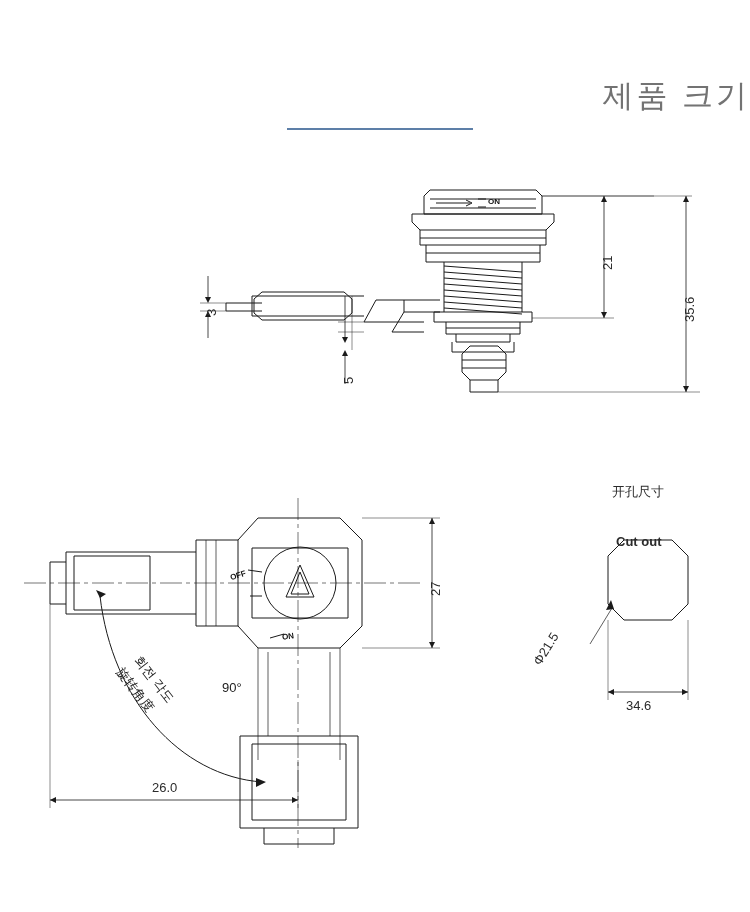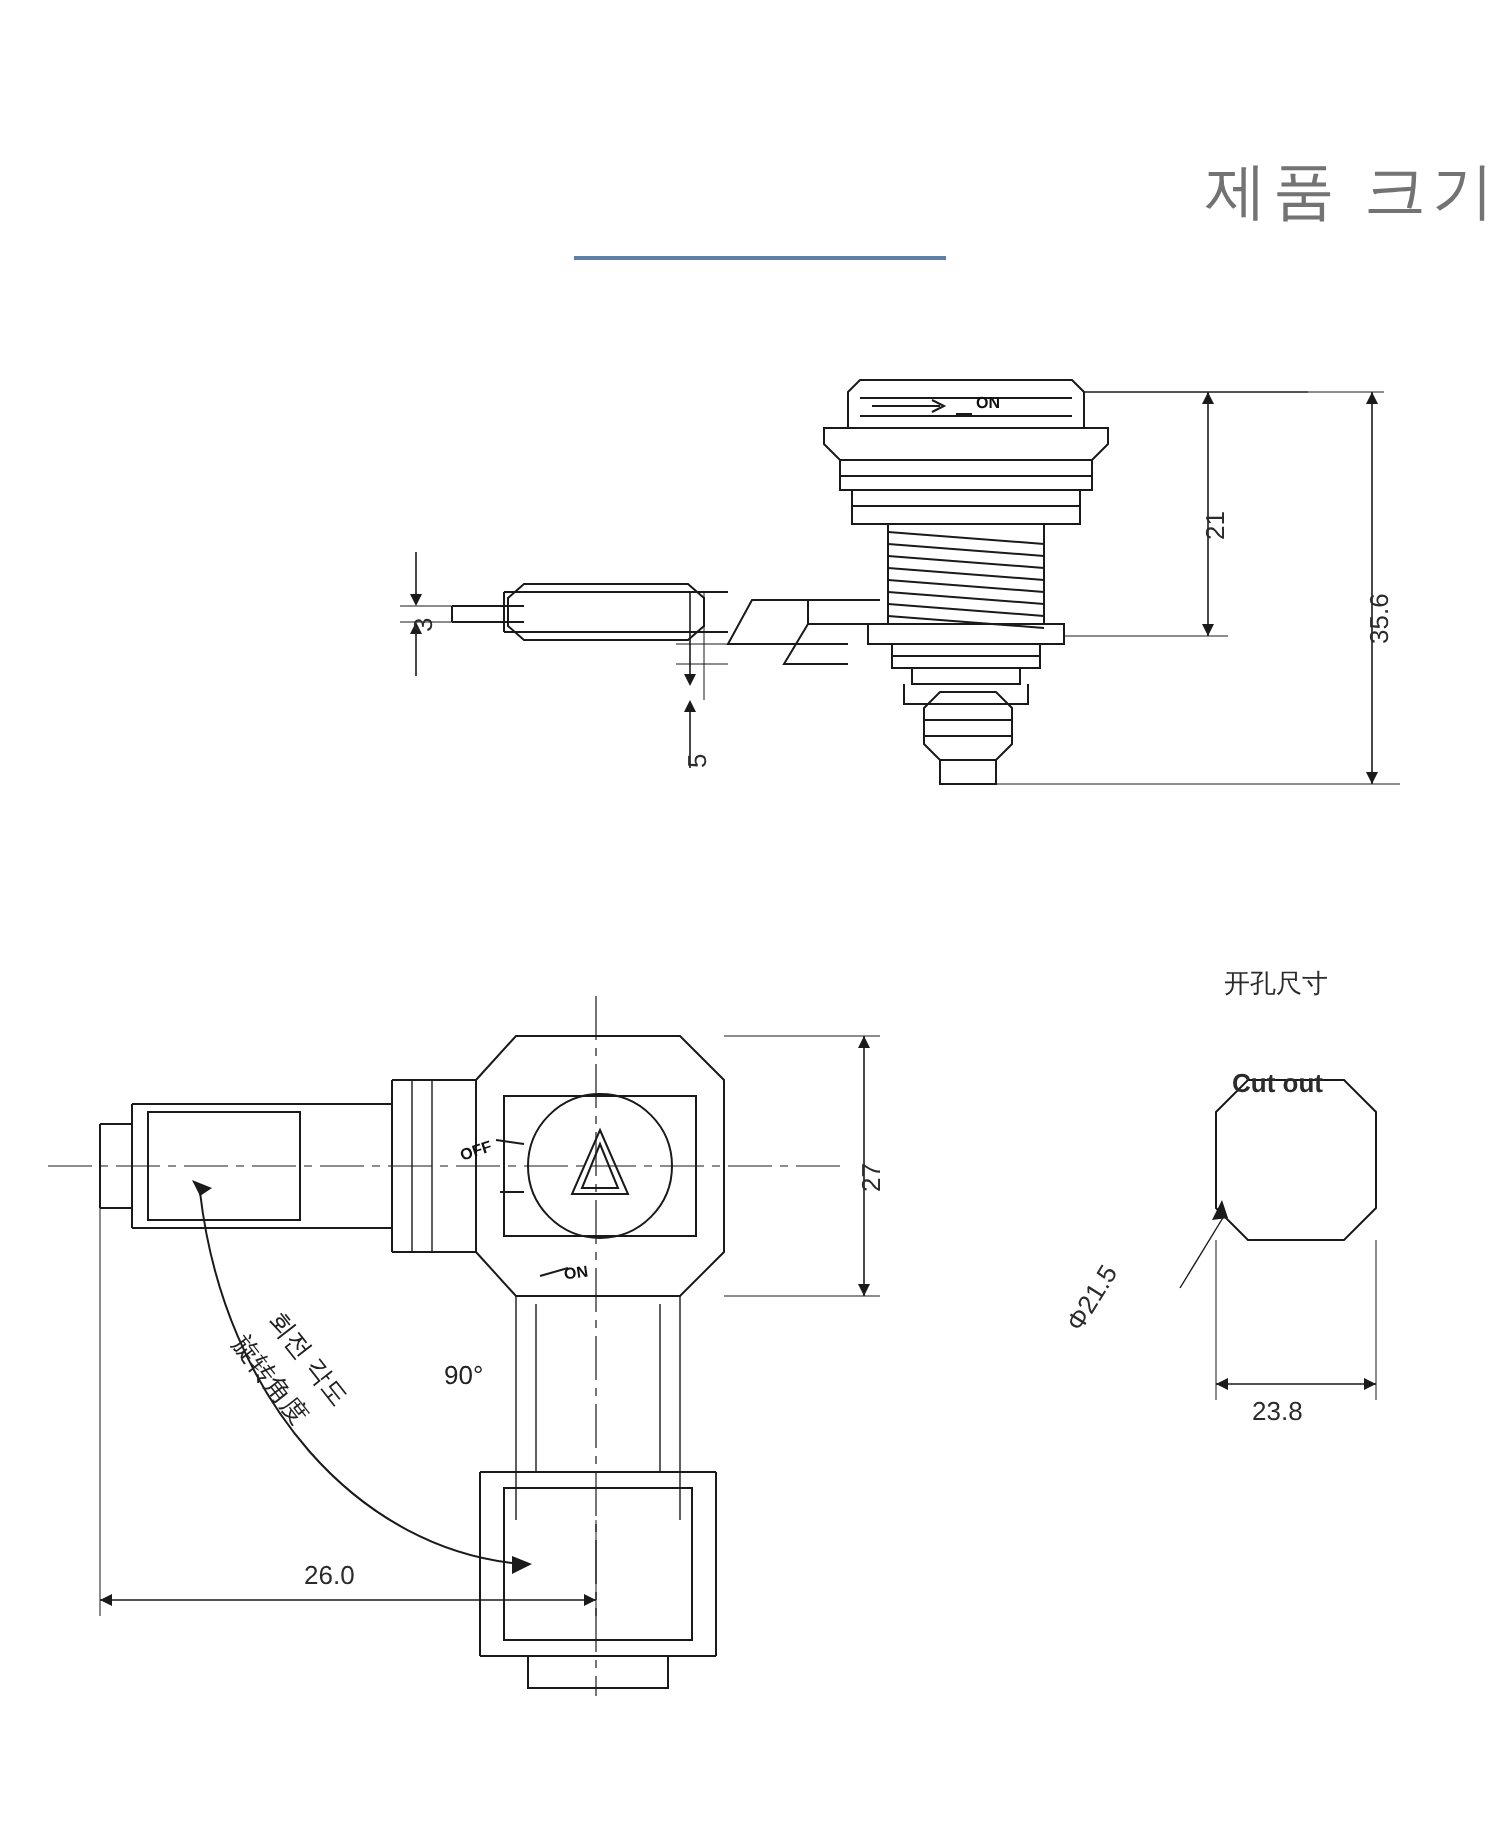--- a/index.html
+++ b/index.html
@@ -268,15 +268,15 @@
 
   <div class="lbl vert" style="left:428px; top:596px;">27</div>
 
   <div class="lbl" style="left:152px; top:780px;">26.0</div>
 
   <div class="lbl" style="left:612px; top:483px;">开孔尺寸</div>
   <div class="lbl" style="left:616px; top:534px; top:534px;font-weight:bold;">Cut out</div>
 
   <div class="lbl" style="left:530px; top:660px; transform:rotate(-58deg); transform-origin:left top;">Φ21.5</div>
 
-  <div class="lbl" style="left:626px; top:698px;">23.8</div>
+  <div class="lbl" style="left:626px; top:698px;">34.6</div>
 
 </div>
 
 </body></html>

